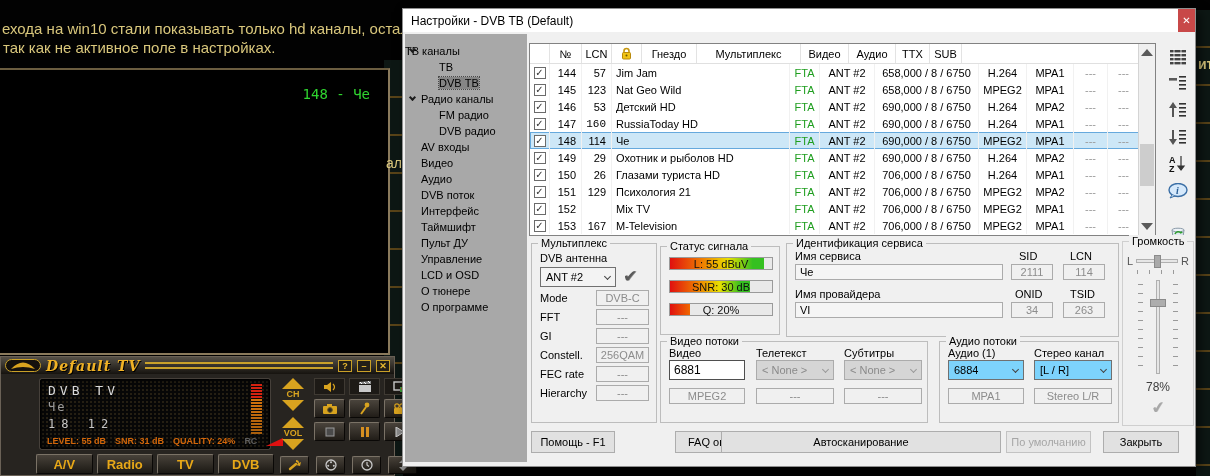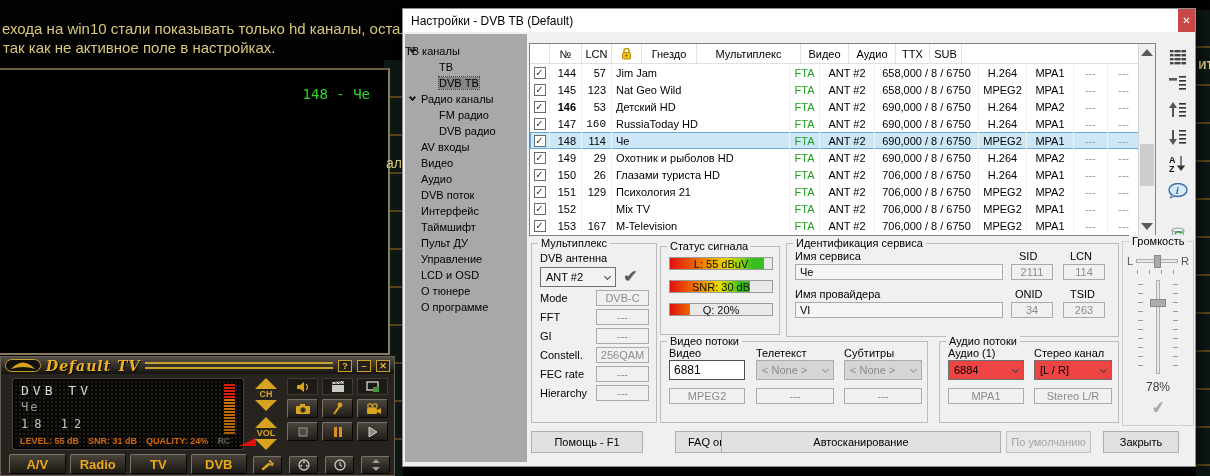--- a/index.html
+++ b/index.html
@@ -29,21 +29,21 @@
   #player { position:absolute; z-index:2; left:0; top:356px; width:395px; height:120px;
     background:#272420; border:1px solid #6a6156; }
   .p-titlebar { height:17px; background:linear-gradient(#555047,#16130f); display:flex; align-items:center; padding:0 4px; gap:5px; }
   .p-logo { width:36px; height:13px; border:1px solid #c9a028; border-radius:7px; background:#14110d;
     display:flex; align-items:center; justify-content:center; }
   .p-title { color:#f0b225; font-family:"DejaVu Serif", serif; font-weight:bold; font-style:italic;
     font-size:14px; text-shadow:1px 1px 0 #000; letter-spacing:1px; }
   .p-lines { flex:1; height:7px; border-top:2px solid #c9a12a; border-bottom:2px solid #c9a12a; }
   .p-winbtn { width:14px; height:12px; border:1px solid #c9a028; background:#241f18; color:#e8b830;
     font-size:9px; line-height:10px; text-align:center; font-weight:bold; }
-  .p-body { position:relative; height:102px; }
+  .p-body { position:relative; height:102px;margin-left:27px; }
 
   .p-display { position:absolute; left:12px; top:5px; width:230px; height:70px; background:#070707;
     border:1px solid #000; border-radius:2px; box-shadow:inset 0 0 4px #000, 0 0 0 1px #46403a;
     background-image:radial-gradient(circle,#251f13 1px,rgba(0,0,0,0) 1px); background-size:4px 4px; }
   .disp-line { position:absolute; left:7px; font-family:"DejaVu Sans Mono", monospace; }
   .disp-line.l1 { top:3px;  color:#dadada; font-size:13px; letter-spacing:4px; }
   .disp-line.l2 { top:20px; color:#9a9a9a; font-size:12px; letter-spacing:2px; }
   .disp-line.l3 { top:37px; color:#c4c4c4; font-size:12px; letter-spacing:6px; }
   .level-meter { position:absolute; right:7px; top:4px; width:11px; height:50px;
     background-image:repeating-linear-gradient(180deg,rgba(0,0,0,0) 0 2px,#070707 2px 3px),
@@ -114,21 +114,21 @@
   .d-toolbar { position:absolute; left:762px; top:38px; width:26px; display:flex; flex-direction:column; align-items:center; }
   .tb-icon { width:20px; height:20px; display:flex; align-items:center; justify-content:center; }
 
   .group { position:absolute; border:1px solid #bdbdbd; }
   .group-label { position:absolute; top:-7px; left:6px; background:#f0f0f0; padding:0 3px; font-size:11px; color:#000; white-space:nowrap; }
   .lbl { font-size:11px; color:#000; white-space:nowrap; }
   .fieldbox { background:#f0f0f0; border:1px solid #ababab; color:#8c8c8c; font-size:11px;
     display:flex; align-items:center; justify-content:center; height:16px; overflow:hidden; white-space:nowrap; }
   .combo { position:relative; background:#f3f3f3; border:1px solid #707070; height:20px; font-size:11px;
     color:#000; display:flex; align-items:center; padding:0 18px 0 5px; white-space:nowrap; }
-  .combo.white { background:#ef4444; }
+  .combo.white { background:#7dd3fc; }
   .combo.disabled { background:#d5d5d5; color:#8a8a8a; border-color:#ababab; }
   .chev { position:absolute; right:5px; top:6px; width:5px; height:5px;
     border-right:1.5px solid #444; border-bottom:1.5px solid #444; transform:rotate(45deg); }
   .combo.disabled .chev { border-color:#9a9a9a; }
   .textinput { background:#fff; border:1px solid #4f4f4f; height:20px; font-size:12px; color:#000;
     display:flex; align-items:center; padding:0 4px; }
   .checkmark { color:#5a5a5a; font-size:17px; text-shadow:1px 0 #8a8a8a; }
 
   
   .mux-row { display:flex; align-items:center; margin:3px 0 0 8px; }
@@ -392,21 +392,21 @@
             <div class="td" style="width: 104px;">658,000 / 8 / 6750</div>
             <div class="td" style="width: 48px;">MPEG2</div>
             <div class="td" style="width: 47px;">MPA1</div>
             <div class="td dim" style="width: 34px;">---</div>
             <div class="td dim" style="width: 32px;">---</div>
           </div>
           <div class="tr">
             <div class="td" style="width: 20px;">
               <span class="checkbox">✓</span>
             </div>
-            <div class="td al-r" style="width: 32px; font-weight: bold;">146</div>
+            <div class="td al-r" style="width: 32px;">146</div>
             <div class="td al-r" style="width: 30px;">53</div>
             <div class="td al-l" style="width: 178px;">Детский HD</div>
             <div class="td fta" style="width: 30px;">FTA</div>
             <div class="td" style="width: 55px;">ANT #2</div>
             <div class="td" style="width: 104px;">690,000 / 8 / 6750</div>
             <div class="td" style="width: 48px;">H.264</div>
             <div class="td" style="width: 47px;">MPA2</div>
             <div class="td dim" style="width: 34px;">---</div>
             <div class="td dim" style="width: 32px;">---</div>
           </div>
@@ -713,19 +713,19 @@
       <div class="v-slider">
         <div class="v-ticks l"></div>
         <div class="v-track"></div>
         <div class="v-ticks r"></div>
         <div class="v-thumb" id="vol-thumb" style="top: 19px;"></div>
       </div>
       <div class="vol-pct">78%</div>
       <div class="vol-check">✔</div>
     </div>
 
-    <div class="win-btn" style="left:128px; width:112px;text-align:right;">Помощь - F1</div>
+    <div class="win-btn" style="left:128px; width:84px;text-align:right;">Помощь - F1</div>
     <div class="win-btn" style="left:224px; width:88px;margin-left:48px;">FAQ онлайн</div>
     <div class="win-btn" style="left:318px; width:280px;">Автосканирование</div>
     <div class="win-btn disabled" style="left:603px; width:85px;">По умолчанию</div>
     <div class="win-btn" style="left:700px; width:76px;">Закрыть</div>
   </div>
 </div>
 
 </body></html>

